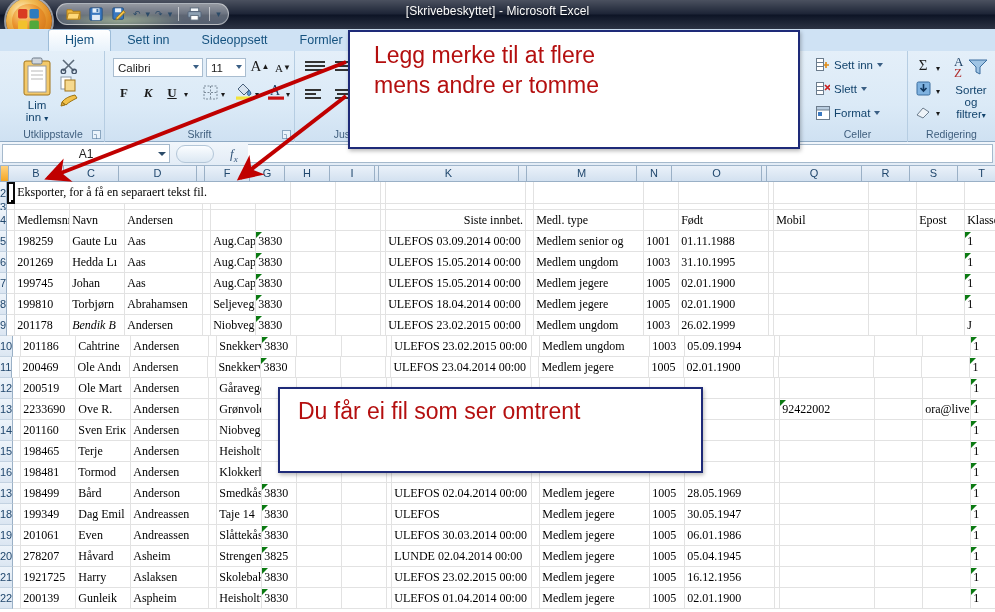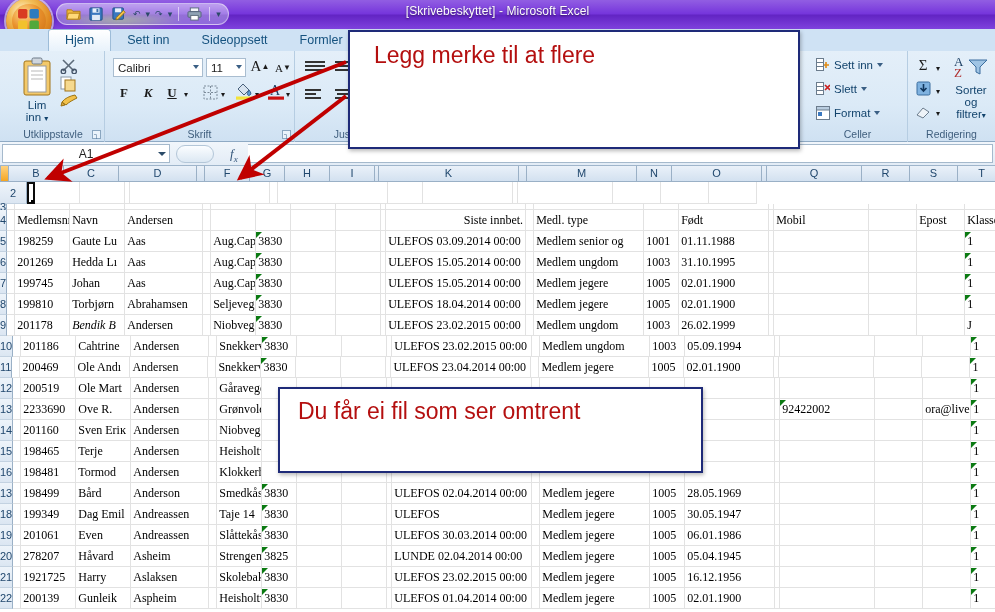--- a/index.html
+++ b/index.html
@@ -13,21 +13,21 @@
     position: relative;
     width: 995px; height: 612px;
     background: #fff;
     overflow: hidden;
   }
 
   
   .titlebar {
     position: absolute; left: 0; top: 0; width: 995px; height: 29px;
     background: linear-gradient(to bottom, #4f7da3 0%, #3f6d94 38%, #376away 38%, #35608a 60%, #4b7ea6 100%);
-    background-color: #6d28d9;
+    background-color: #0f172a;
     overflow: hidden;
   }
   .titlebar .glass {
     position: absolute; left: 0; top: 0; width: 995px; height: 29px;
     background: linear-gradient(to bottom,
        rgba(255,255,255,.25) 0%, rgba(255,255,255,.06) 48%,
        rgba(0,0,0,.10) 52%, rgba(255,255,255,.12) 100%);
   }
   .titlebar .greenblob {
     position: absolute; left: 55px; top: 12px; width: 130px; height: 17px;
@@ -484,20 +484,21 @@
         <div class="colh" style="width: 48px; flex: 0 0 48px;">R</div>
         <div class="colh" style="width: 48px; flex: 0 0 48px;">S</div>
         <div class="colh" style="width: 48px; flex: 0 0 48px;">T</div>
       </div>
     <div class="rowsarea" id="rowsarea">
         <div class="gridrow" style="height: 22px;">
           <div class="rowh">2</div>
           <div class="cell selbox" style="width: 8px; flex: 0 0 8px;">
             <span class="selhandle"></span>
           </div>
+          <div class="cell" style="width: 276px; flex: 0 0 276px;">Eksporter, for å få en separaert tekst fil.</div>
           <div class="cell" style="width: 45px; flex: 0 0 45px;"></div>
           <div class="cell" style="width: 45px; flex: 0 0 45px;"></div>
           <div class="cell" style="width: 4px; flex: 0 0 4px;"></div>
           <div class="cell" style="width: 140px; flex: 0 0 140px;"></div>
           <div class="cell" style="width: 8px; flex: 0 0 8px;"></div>
           <div class="cell" style="width: 110px; flex: 0 0 110px;"></div>
           <div class="cell" style="width: 35px; flex: 0 0 35px;"></div>
           <div class="cell" style="width: 90px; flex: 0 0 90px;"></div>
           <div class="cell" style="width: 5px; flex: 0 0 5px;"></div>
           <div class="cell" style="width: 95px; flex: 0 0 95px;"></div>
@@ -963,20 +964,21 @@
           <div class="cell" style="width: 95px; flex: 0 0 95px;"></div>
           <div class="cell" style="width: 48px; flex: 0 0 48px;"></div>
           <div class="cell" style="width: 48px; flex: 0 0 48px;"></div>
           <div class="cell flag" style="width: 48px; flex: 0 0 48px;">1</div>
         </div>
       </div>
   </div>
 
   <div class="callout" id="callout1">
     <div>Legg merke til at flere</div>
+    <div>mens andre er tomme</div>
   </div>
 
   <div class="callout" id="callout2">
     <div>Du får ei fil som ser omtrent</div>
   </div>
 
   <svg class="arrowsvg">
     <defs>
       <marker id="ah" markerWidth="7" markerHeight="7" refX="5.4" refY="3.5" orient="auto">
         <path d="M0,0.4 L6.4,3.5 L0,6.6 L1.8,3.5 Z" fill="#c00000"></path>

